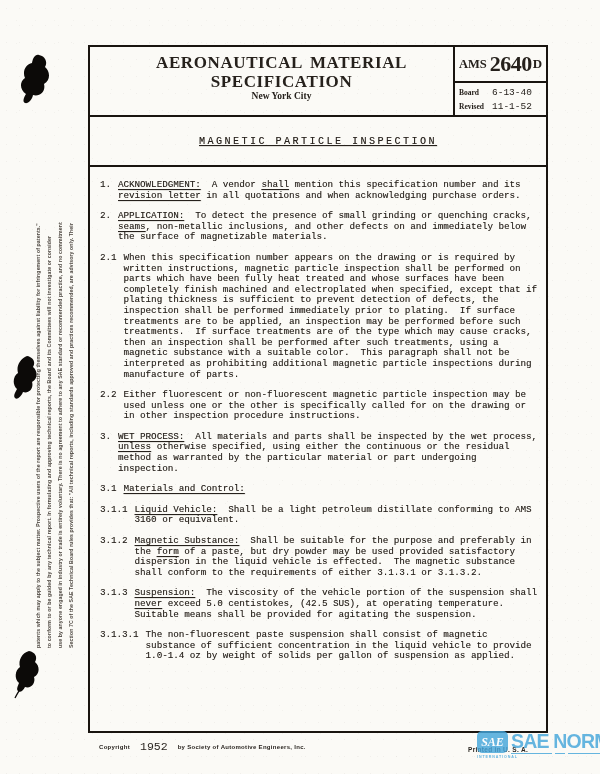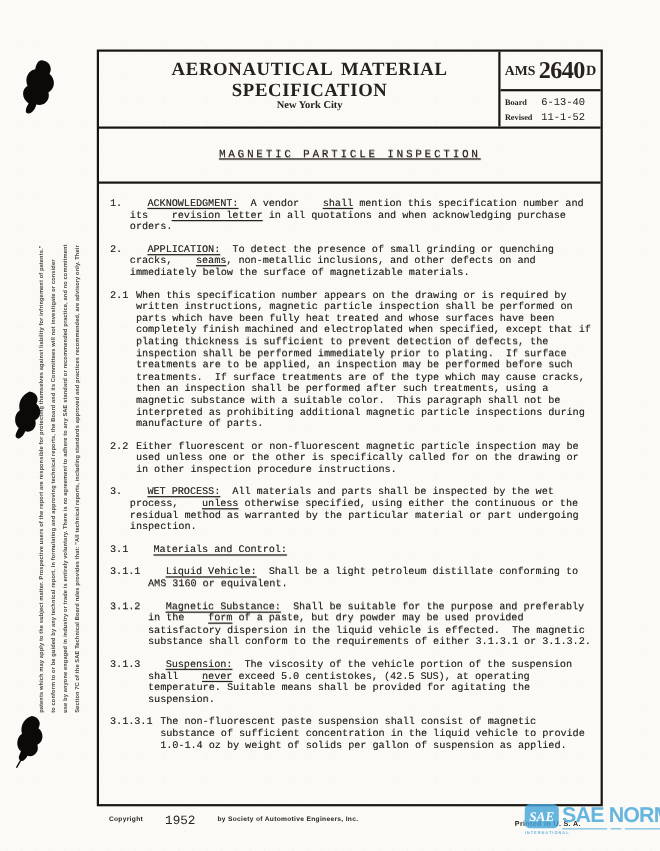--- a/index.html
+++ b/index.html
@@ -42,38 +42,38 @@
   .body { padding:13px 4px 0 10px; }
   .para { display:flex; margin-bottom:10px; }
   .para .num {
     font-family:"Liberation Mono", monospace; font-size:9.2px; line-height:10.6px;
     margin-right:7px; white-space:pre; text-shadow:0.25px 0.25px 0 rgba(30,20,10,.4);
   }
   .para .ptext {
     flex:1; font-family:"Liberation Mono", monospace; font-size:9.2px; line-height:10.6px;
     white-space:pre-wrap; text-shadow:0.25px 0.25px 0 rgba(30,20,10,.4);
   }
-  .u { text-decoration:underline; text-decoration-thickness:0.9px; text-underline-offset:1.5px;margin-left:16px; }
+  .u { text-decoration:underline; text-decoration-thickness:0.9px; text-underline-offset:1.5px; }
 
   
   .margin-note {
     position:absolute; left:33px; top:112px; height:536px;
     writing-mode:vertical-lr; transform:rotate(180deg);
     font-size:5.2px; line-height:11px; font-weight:bold; letter-spacing:0.1px;
     color:#3b352e; opacity:0.92;
   }
 
   
   .blob { position:absolute; }
   .blob-1 { left:20px; top:54px; }
   .blob-2 { left:13px; top:355px; }
   .blob-3 { left:14px; top:650px; }
 
   
-  .copyright { position:absolute; left:99px; top:742px; display:flex; align-items:flex-start; gap:20px; }
+  .copyright { position:absolute; left:99px; top:742px; display:flex; align-items:center; gap:10px; }
   .c-small { font-weight:bold; font-size:6px; letter-spacing:0.3px; color:#2a2520; padding-bottom:1px; }
   .c-year { font-family:"Liberation Mono", monospace; font-size:11.5px; line-height:10px; color:#2a2520; }
   .printed { position:absolute; left:468px; top:746px; font-weight:bold; font-size:6.5px; letter-spacing:0.3px; color:#2a2520; }
 
   
   .watermark { position:absolute; left:477px; top:731px; width:122px; opacity:0.82; }
   .wm-row { display:flex; align-items:flex-start; gap:3px; }
   .wm-logo {
     width:31px; height:22px; background:#45a6db; border-radius:5px;
     color:#ffffff; font-family:"Liberation Serif", serif; font-style:italic; font-weight:bold;

